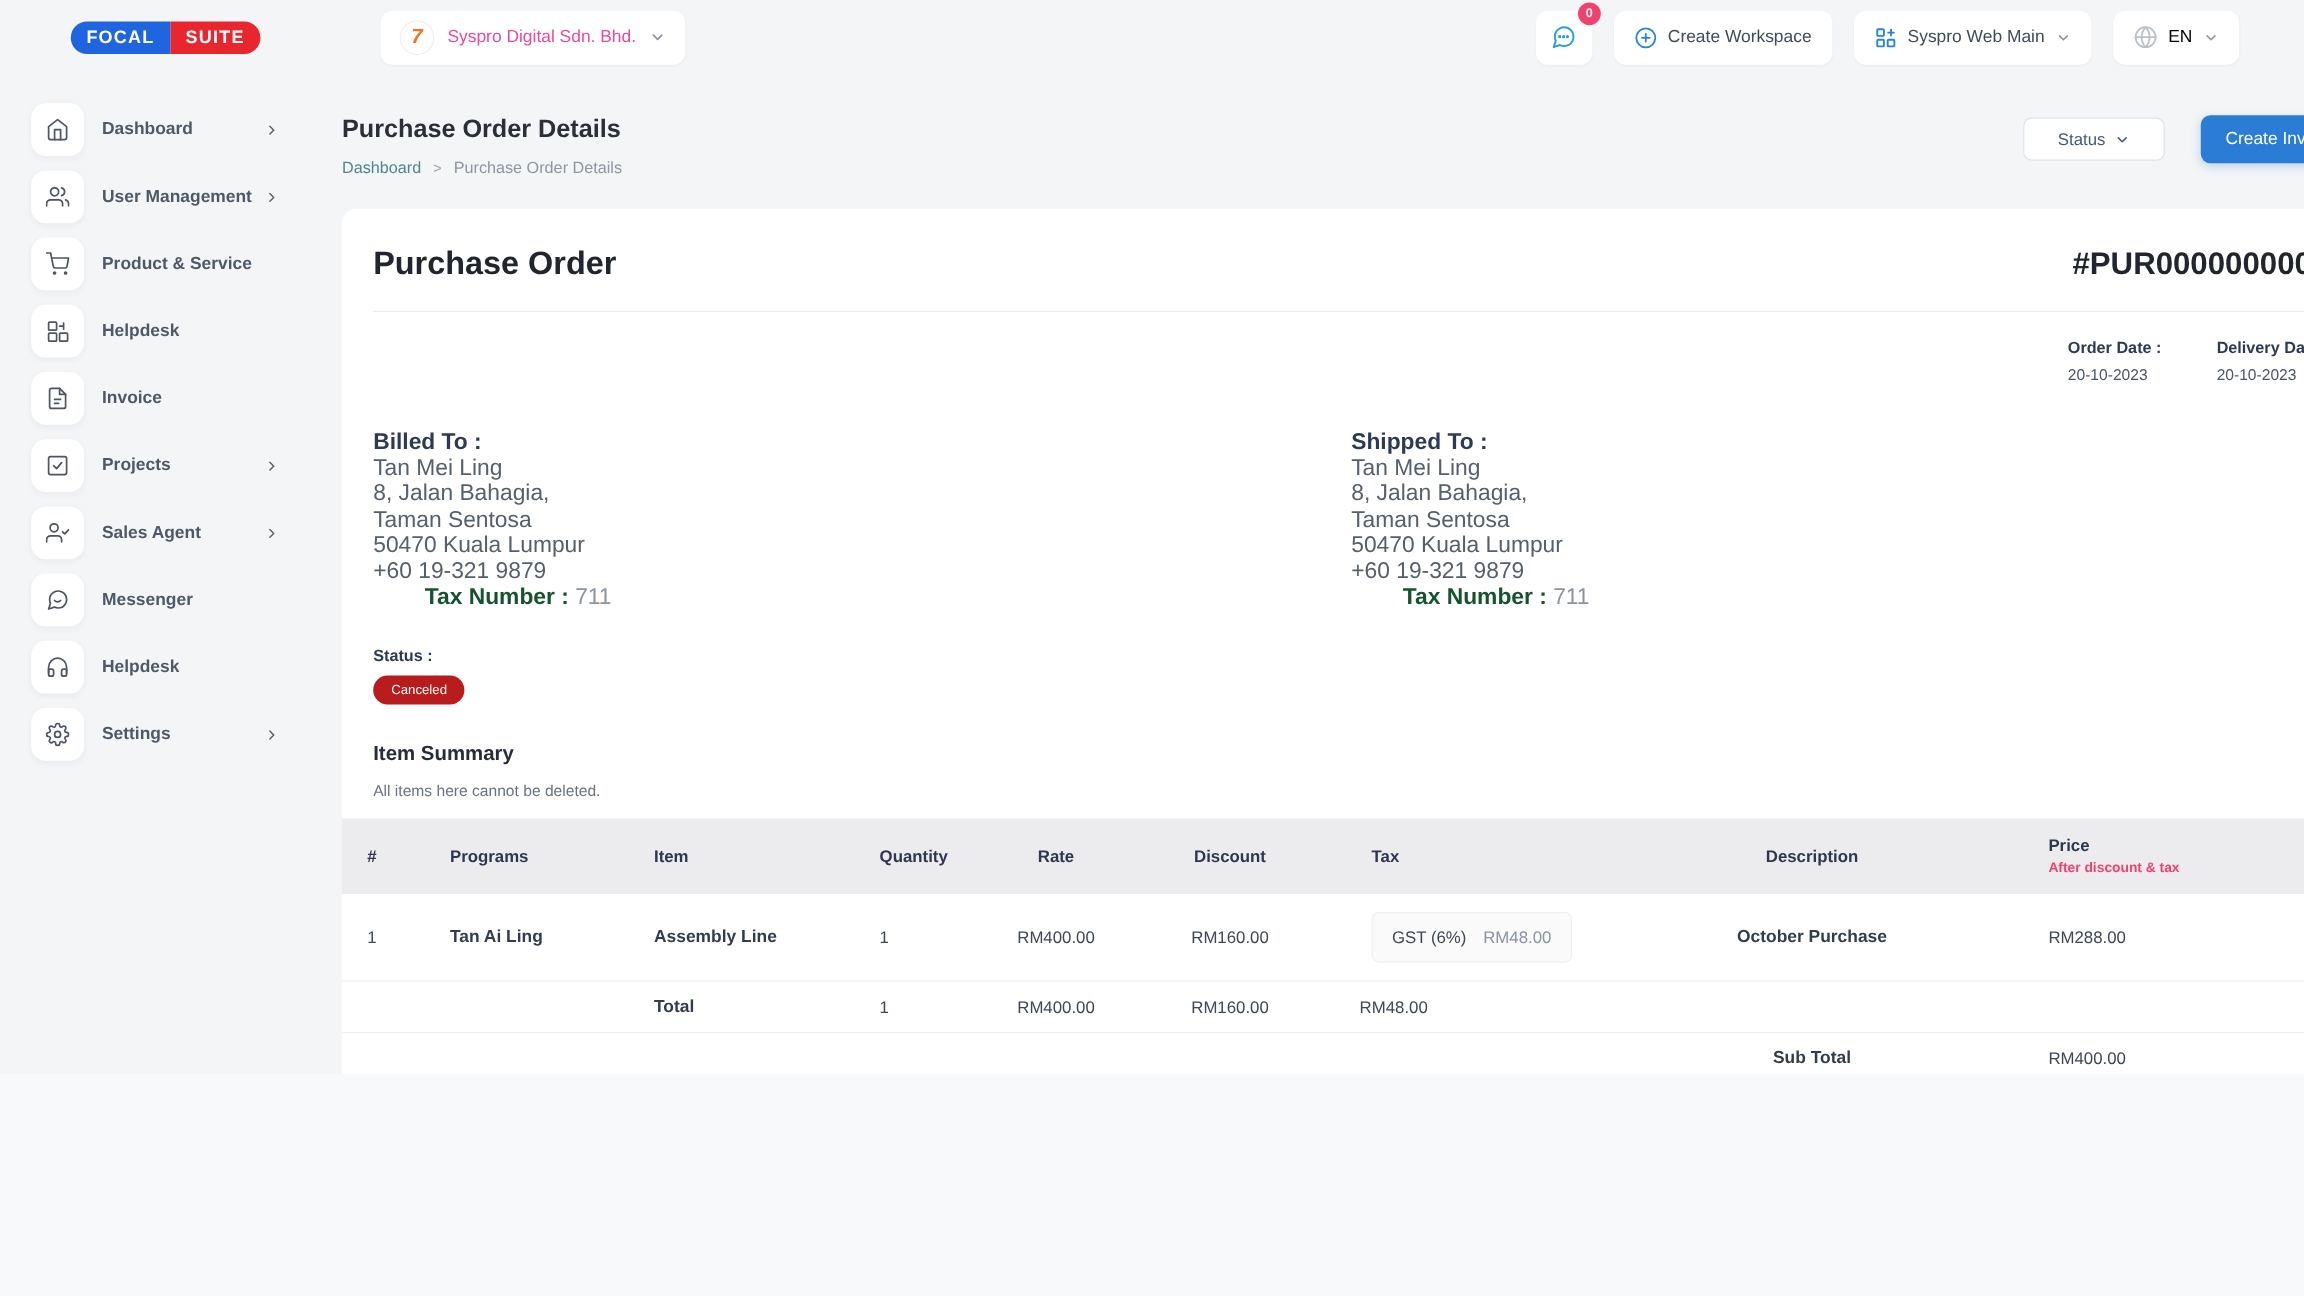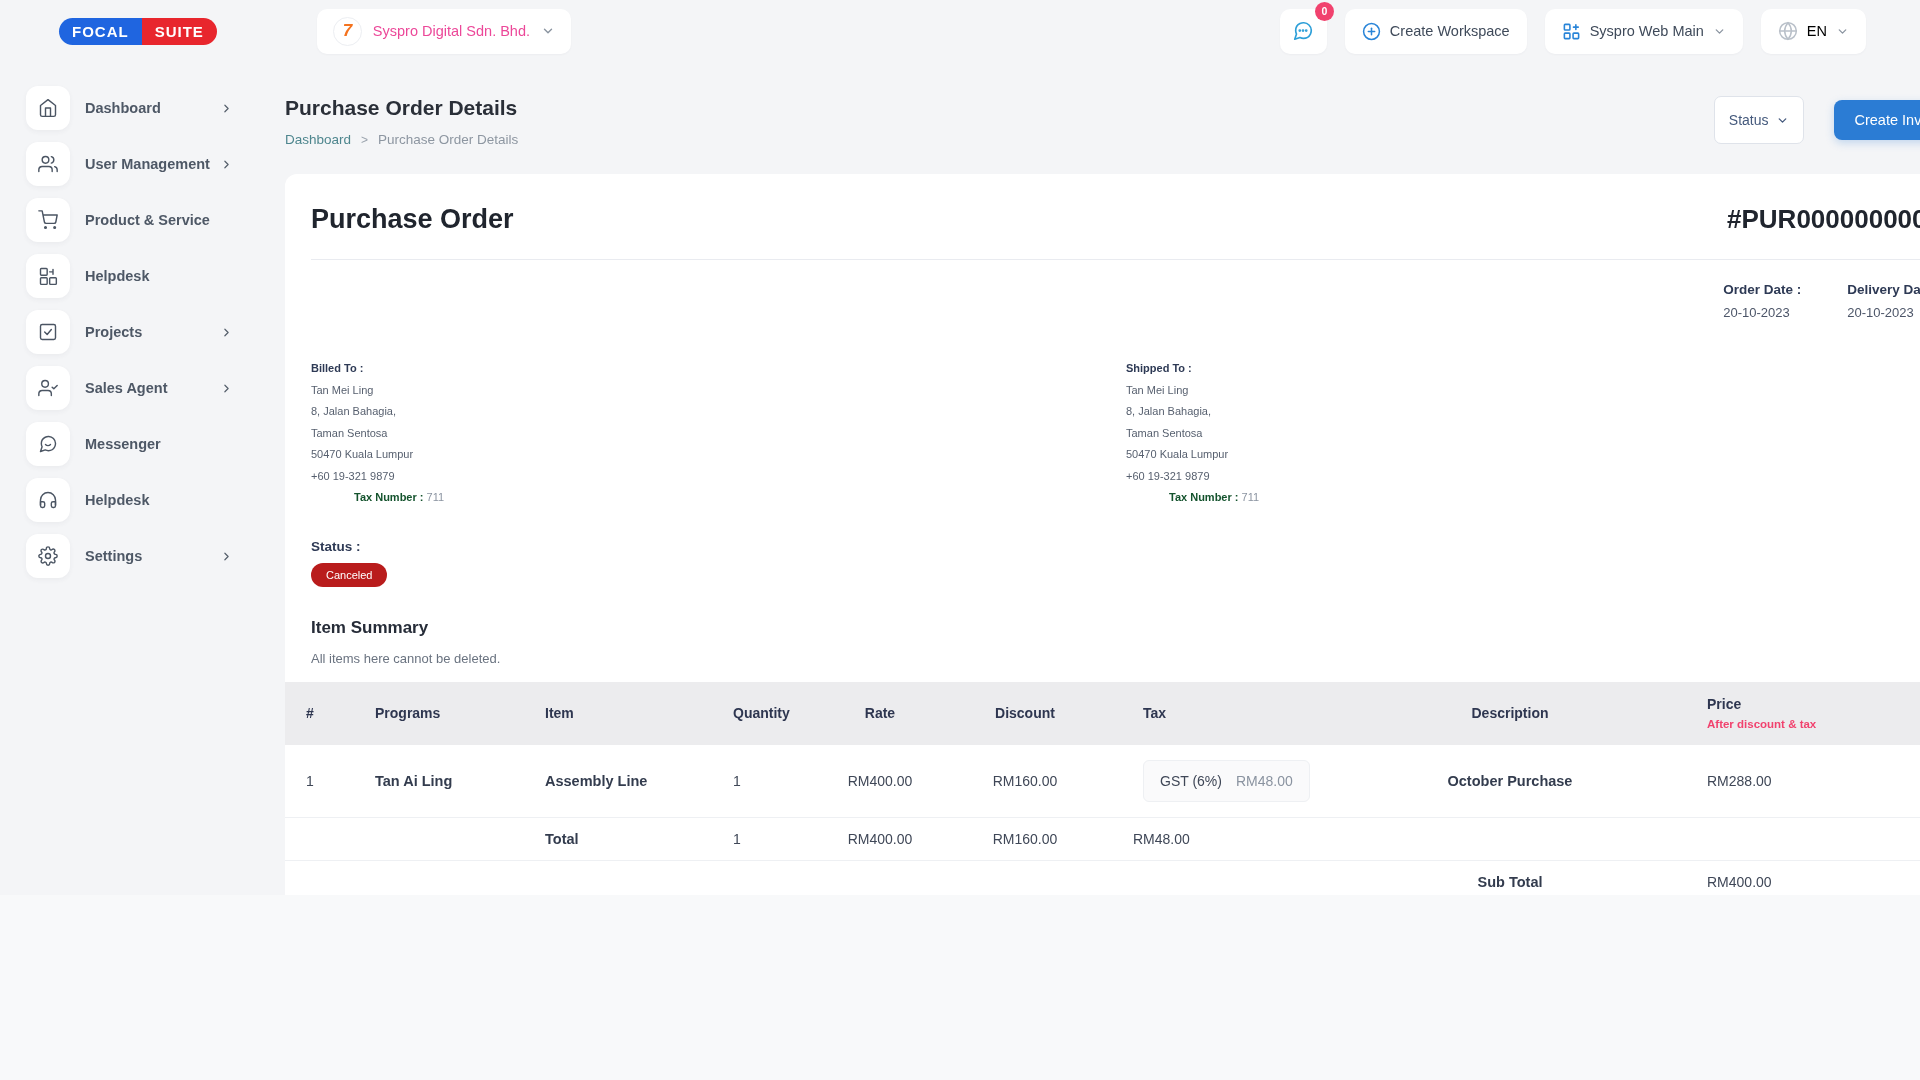--- a/index.html
+++ b/index.html
@@ -47,40 +47,40 @@
 
   
   .page-head { display:flex; align-items:flex-start; }
   .ph-left { flex:1; }
   .page-title { font-size:21px; font-weight:bold; color:#2a2f38; }
   .breadcrumb { margin-top:12px; font-size:13.5px; display:flex; align-items:center; gap:10px; }
   .bc-link { color:#4e868e; cursor:pointer; }
   .bc-sep { color:#9aa3ad; font-size:12px; }
   .bc-current { color:#8d96a1; }
   .ph-actions { display:flex; align-items:center; gap:30px; }
-  .status-btn { background:#fff; border:1px solid #dfe3ea; border-radius:7px; height:48px; padding:0 14px;
+  .status-btn { background:#fff; border:1px solid #dfe3ea; border-radius:7px; height:36px; padding:0 28px;
     display:flex; align-items:center; gap:7px; font-size:14px; color:#44597c; cursor:pointer;text-align:center; }
   .primary-btn { background:#2b7cd4; border:none; border-radius:8px; height:40px; padding:0 21px;
     font-size:14.5px; font-weight:500; color:#fff; cursor:pointer; box-shadow:0 3px 8px rgba(43,124,212,.25); }
 
   
   .card { background:#fff; border-radius:12px 12px 0 0; margin-top:27px; padding-top:30px; }
   .card-pad { padding-left:26px; padding-right:28px; }
   .po-head { display:flex; align-items:flex-start; }
   .po-title { font-size:27px; font-weight:bold; color:#20252e; }
   .po-number { margin-left:auto; font-size:26px; font-weight:600; color:#20252e; }
   .po-divider { border:none; border-top:1px solid #e9ebf0; margin:24px 26px 0 26px; }
   .dates-row { display:flex; justify-content:flex-end; gap:46px; margin-top:22px; }
   .date-block { text-align:left; }
   .date-label { font-size:13.5px; font-weight:bold; color:#2e3a55; }
   .date-value { font-size:13px; color:#4c5568; margin-top:8px; }
 
   .addresses { display:flex; margin-top:42px; }
   .addr-block { width:815px; }
-  .addr-line { font-size:11px; color:#565f6e; margin-bottom:8.5px; line-height:13px; }
+  .addr-line { font-size:19px; color:#565f6e; margin-bottom:8.5px; line-height:13px; }
   .addr-head { font-weight:bold; color:#2e3a55; }
   .addr-bold { font-weight:bold; color:#14532d;margin-left:43px; }
   .addr-muted { color:#8b94a1; font-weight:normal; }
 
   .status-block { margin-top:26px; }
   .status-label { font-size:13.5px; font-weight:bold; color:#2e3a55; }
   .status-pill { display:inline-block; margin-top:9px; background:#b91c1c; color:#fff; font-size:11px;
     padding:6px 15px; border-radius:13px; }
 
   .item-summary-title { margin-top:31px; font-size:17px; font-weight:bold; color:#262c38; }
@@ -234,20 +234,31 @@
             <svg width="20" height="20" viewBox="0 0 24 24" fill="none" stroke="#4b5563" stroke-width="1.7" stroke-linecap="round" stroke-linejoin="round">
               <rect x="3" y="3" width="8" height="8" rx="1"></rect>
               <rect x="3" y="14" width="8" height="8" rx="1"></rect>
               <rect x="14" y="14" width="8" height="8" rx="1"></rect>
               <path d="M14 7h4M18 4v6"></path>
             </svg>
           </span>
         <span class="side-label">Helpdesk</span>
       </div>
 
+      <div class="side-item">
+        <span class="side-tile">
+            <svg width="20" height="20" viewBox="0 0 24 24" fill="none" stroke="#4b5563" stroke-width="1.7" stroke-linecap="round" stroke-linejoin="round">
+              <path d="M14 2H6a2 2 0 0 0-2 2v16a2 2 0 0 0 2 2h12a2 2 0 0 0 2-2V8z"></path>
+              <polyline points="14 2 14 8 20 8"></polyline>
+              <line x1="9" y1="13" x2="15" y2="13"></line>
+              <line x1="9" y1="17" x2="13" y2="17"></line>
+            </svg>
+          </span>
+        <span class="side-label">Invoice</span>
+      </div>
 
       <div class="side-item">
         <span class="side-tile">
             <svg width="20" height="20" viewBox="0 0 24 24" fill="none" stroke="#4b5563" stroke-width="1.7" stroke-linecap="round" stroke-linejoin="round">
               <rect x="3" y="3" width="18" height="18" rx="2"></rect>
               <polyline points="8 12 11 15 16 9"></polyline>
             </svg>
           </span>
         <span class="side-label">Projects</span>
         <span class="side-chev">

